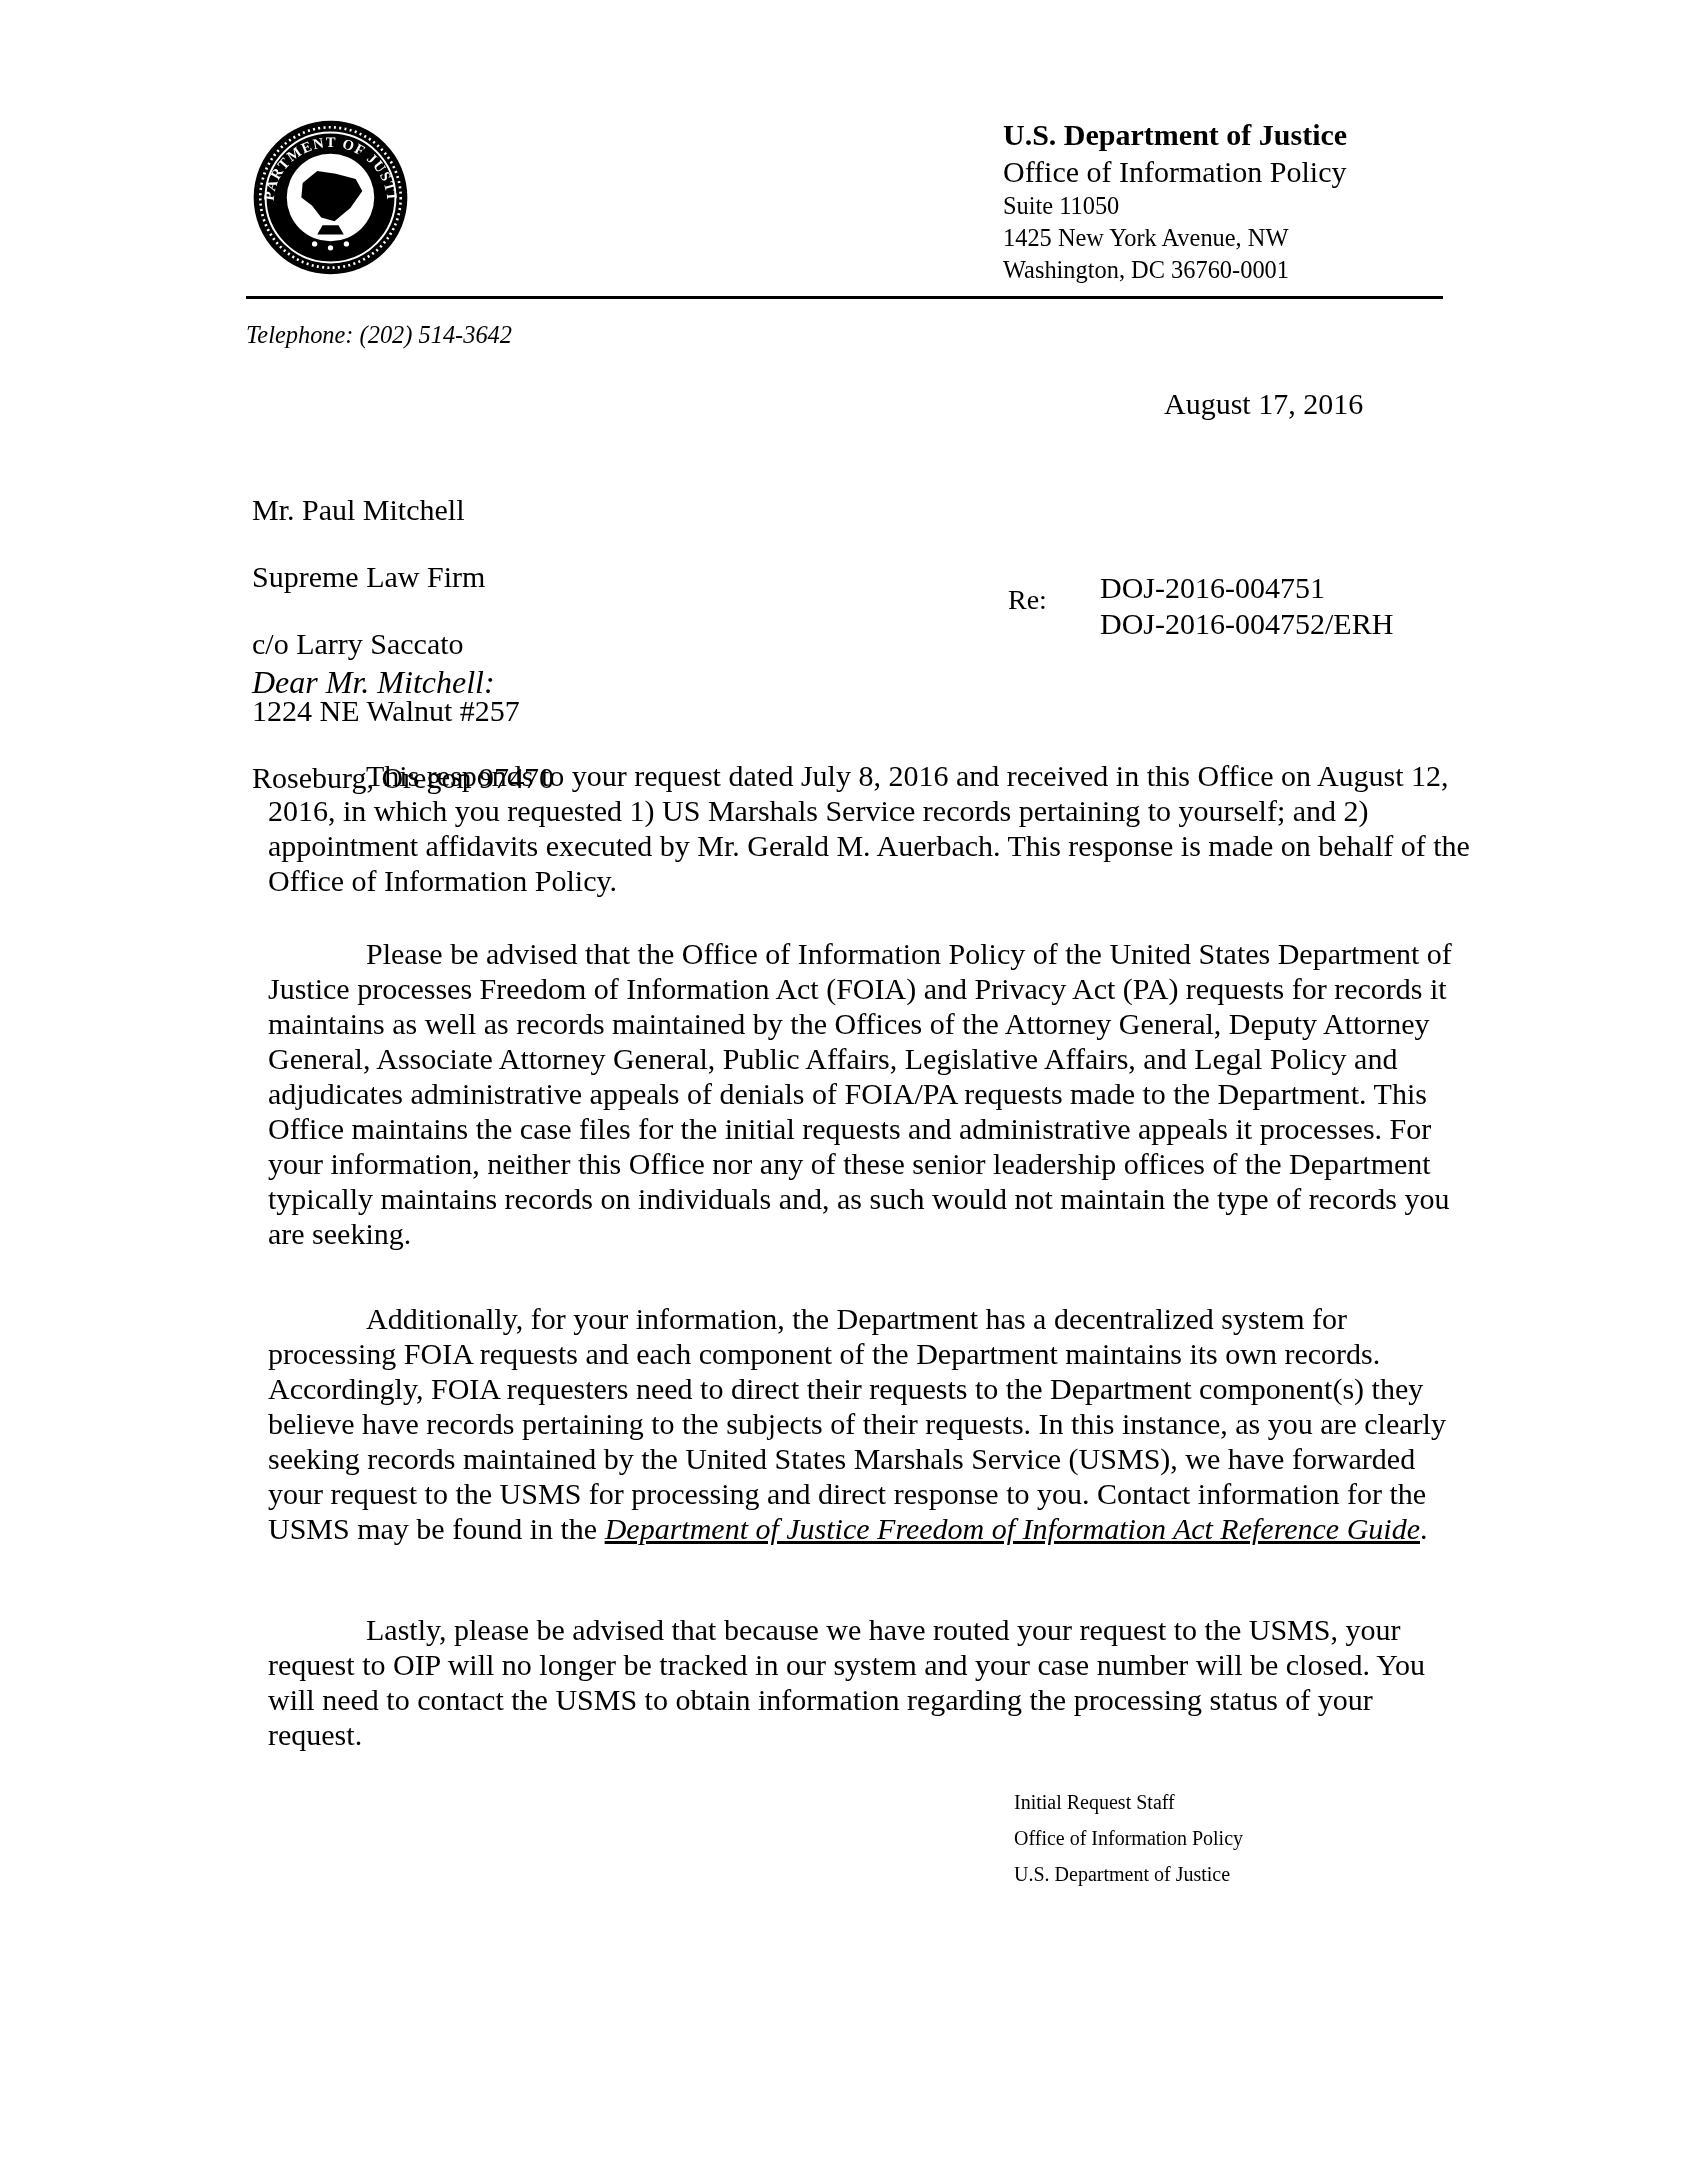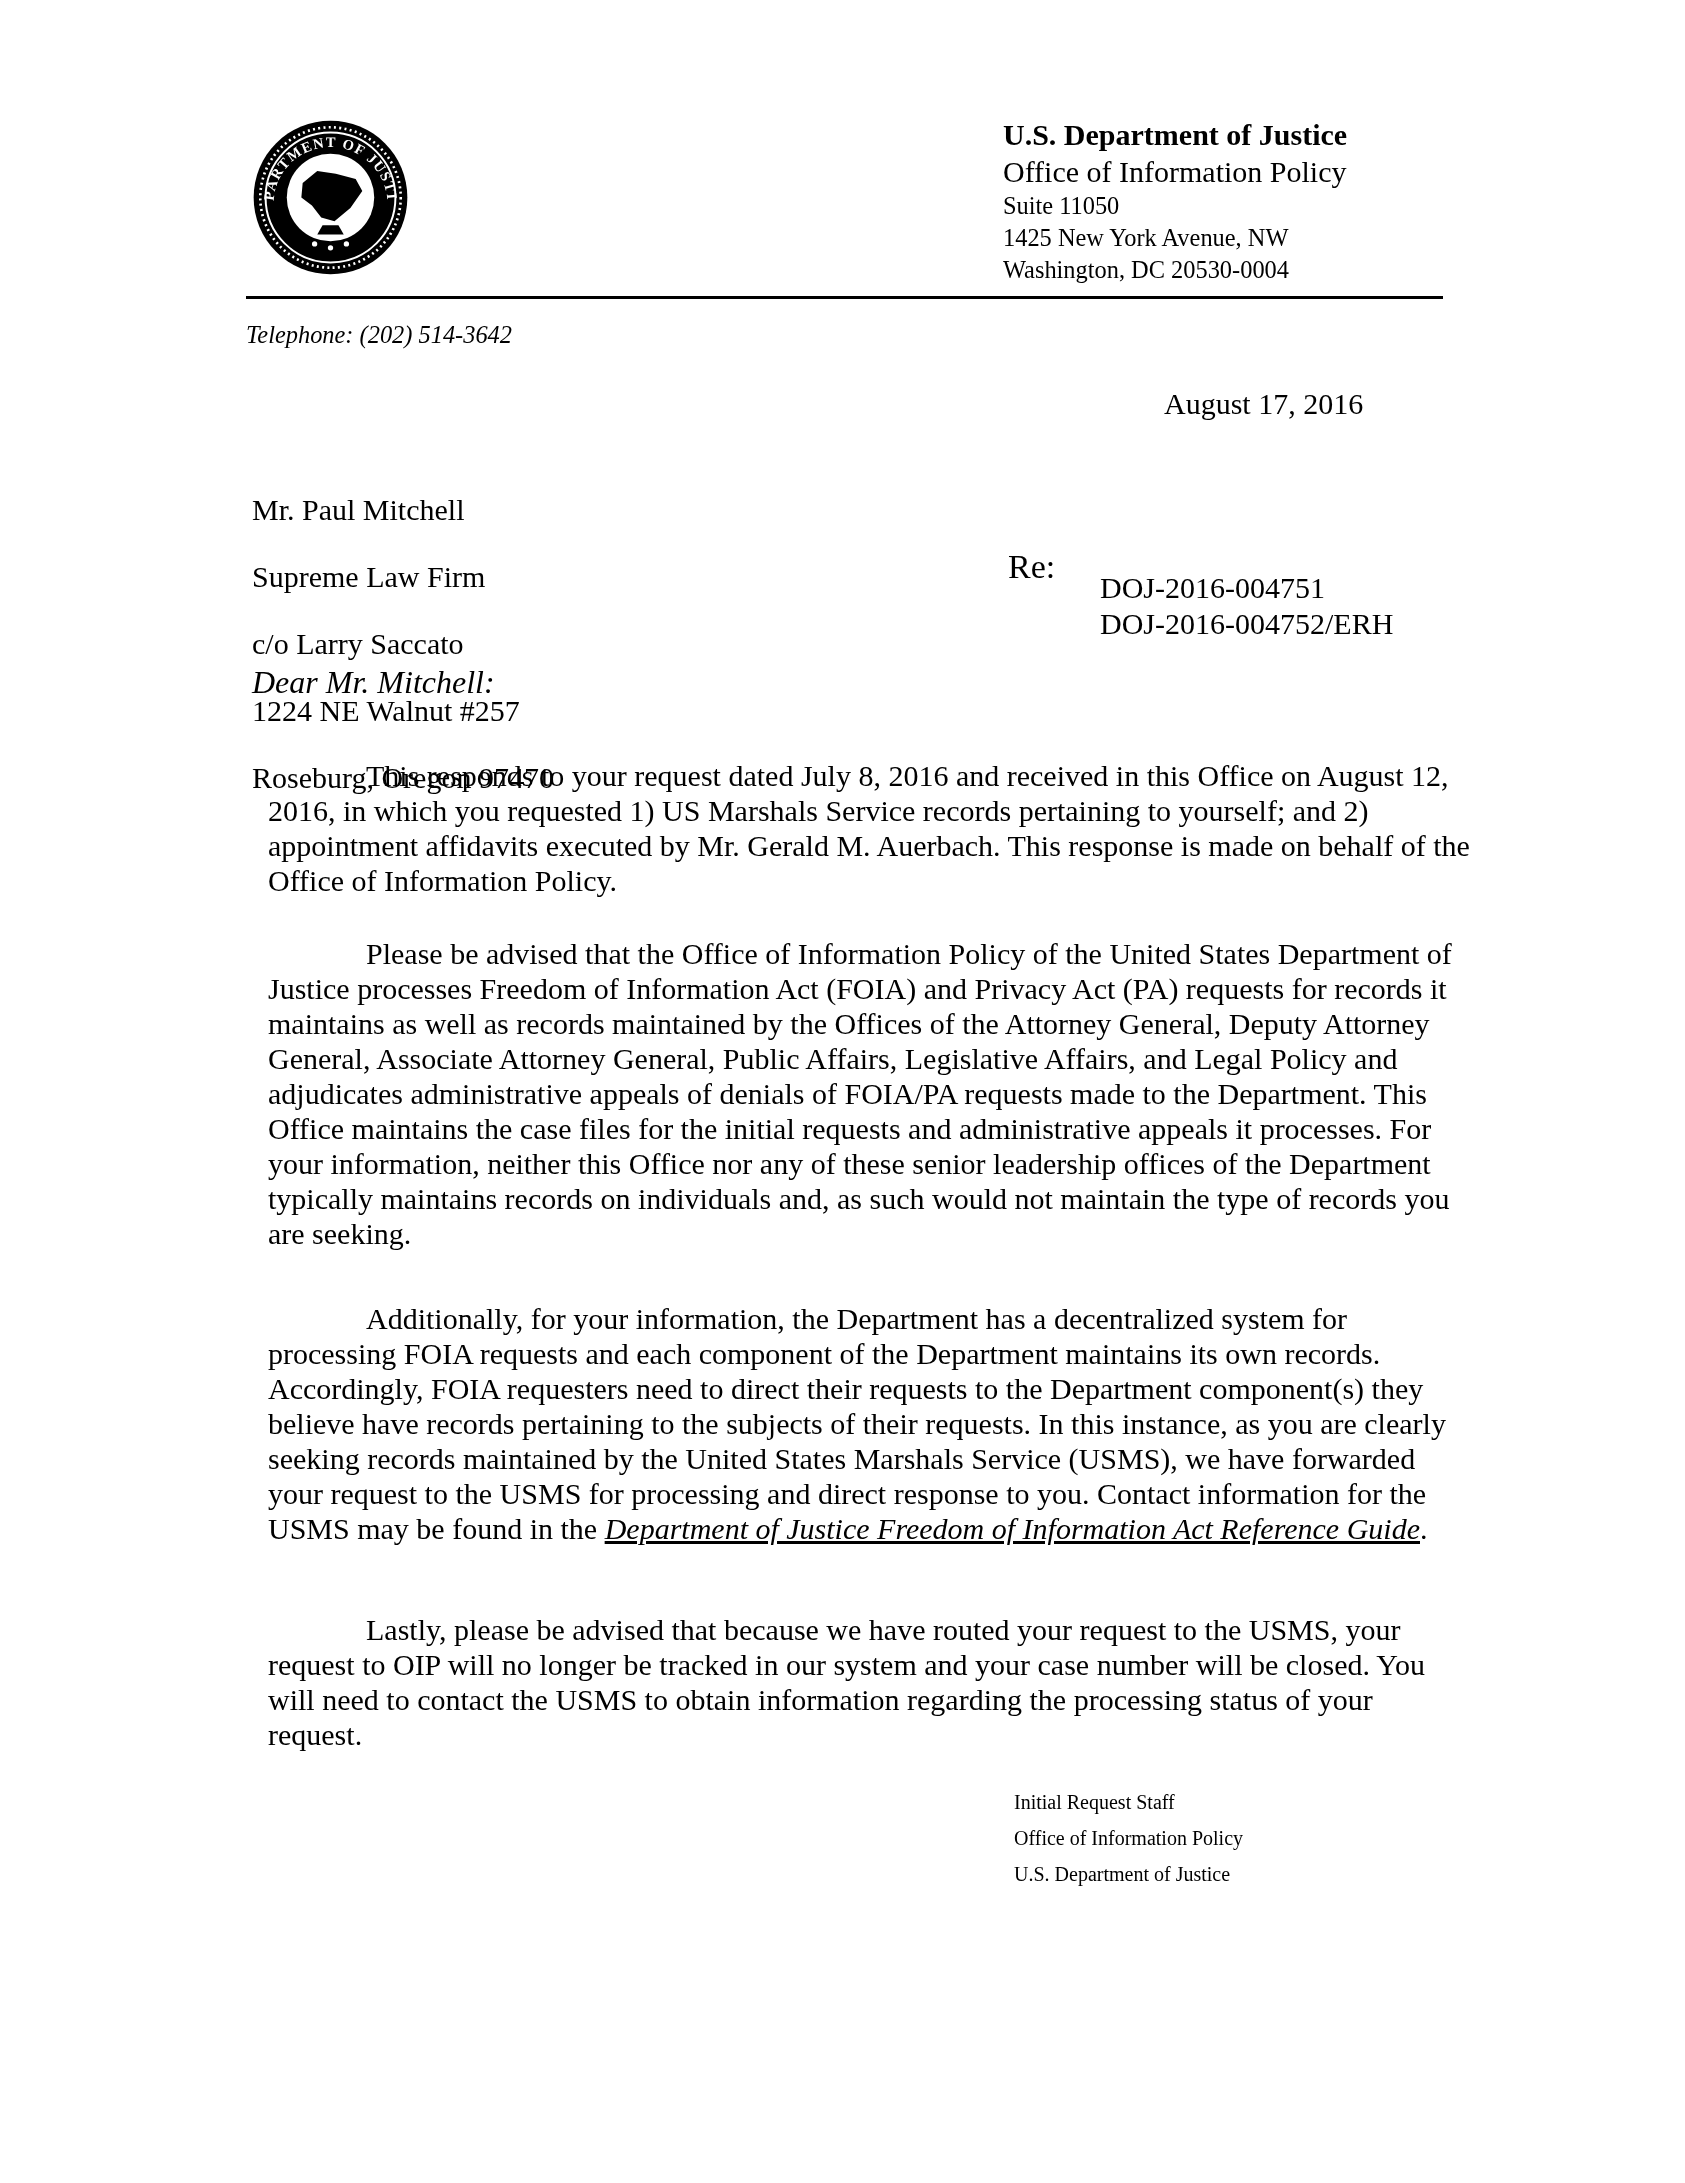--- a/index.html
+++ b/index.html
@@ -9,21 +9,21 @@
     .seal { left: 251px; top: 118px; width: 159px; height: 159px; }
     .lh { left: 1003px; top: 116px; line-height: 37px; }
     .lh .org { font-weight: bold; font-size: 30px; display: block; }
     .lh .off { font-size: 30px; display: block; line-height: 37px; }
     .lh .it { font-size: 24.4px; display: block; line-height: 32px; }
     .rule { left: 246px; top: 296px; width: 1197px; height: 3.3px; background: #000; }
     .tel { left: 246px; top: 321px; font-style: italic; font-size: 24.4px; }
     .date { left: 1164px; top: 387px; font-size: 30px; }
     .addr { left: 252px; top: 461px; font-size: 30px; line-height: 36px; }
     .addr span { display: block; margin-top: 31px; }
-    .re-lbl { left: 1008px; top: 548px; font-size: 34px; }
+    .re-lbl { left: 1008px; top: 584px; font-size: 28px; }
     .re-nums { left: 1100px; top: 570px; font-size: 30px; line-height: 36px; }
     .re-nums span { display: block; }
     .salute { left: 252px; top: 664px; font-size: 32px; font-style: italic; }
     .para { position: absolute; left: 252px; width: 1203px; font-size: 30px;
             line-height: 35px; text-align: left; margin: 16px; }
     .para .indent { display: inline-block; width: 98px; }
     .p1 { top: 742px; }
     .p2 { top: 920px; }
     .p3 { top: 1285px; }
     .p4 { top: 1596px; }
@@ -52,21 +52,21 @@
     <circle cx="120" cy="196" r="4" fill="#fff"></circle>
     <circle cx="144" cy="190" r="4" fill="#fff"></circle>
   </svg>
 </div>
 
 <div class="abs lh">
   <span class="org">U.S. Department of Justice</span>
   <span class="off">Office of Information Policy</span>
   <span class="it">Suite 11050</span>
   <span class="it">1425 New York Avenue, NW</span>
-  <span class="it">Washington, DC  20530-0004</span>
+  <span class="it">Washington, DC  36760-0001</span>
 </div>
 
 <div class="abs rule"></div>
 
 <div class="abs tel">Telephone: (202) 514-3642</div>
 
 <div class="abs date">August 17, 2016</div>
 
 <div class="abs addr">
   <span>Mr. Paul Mitchell</span>

